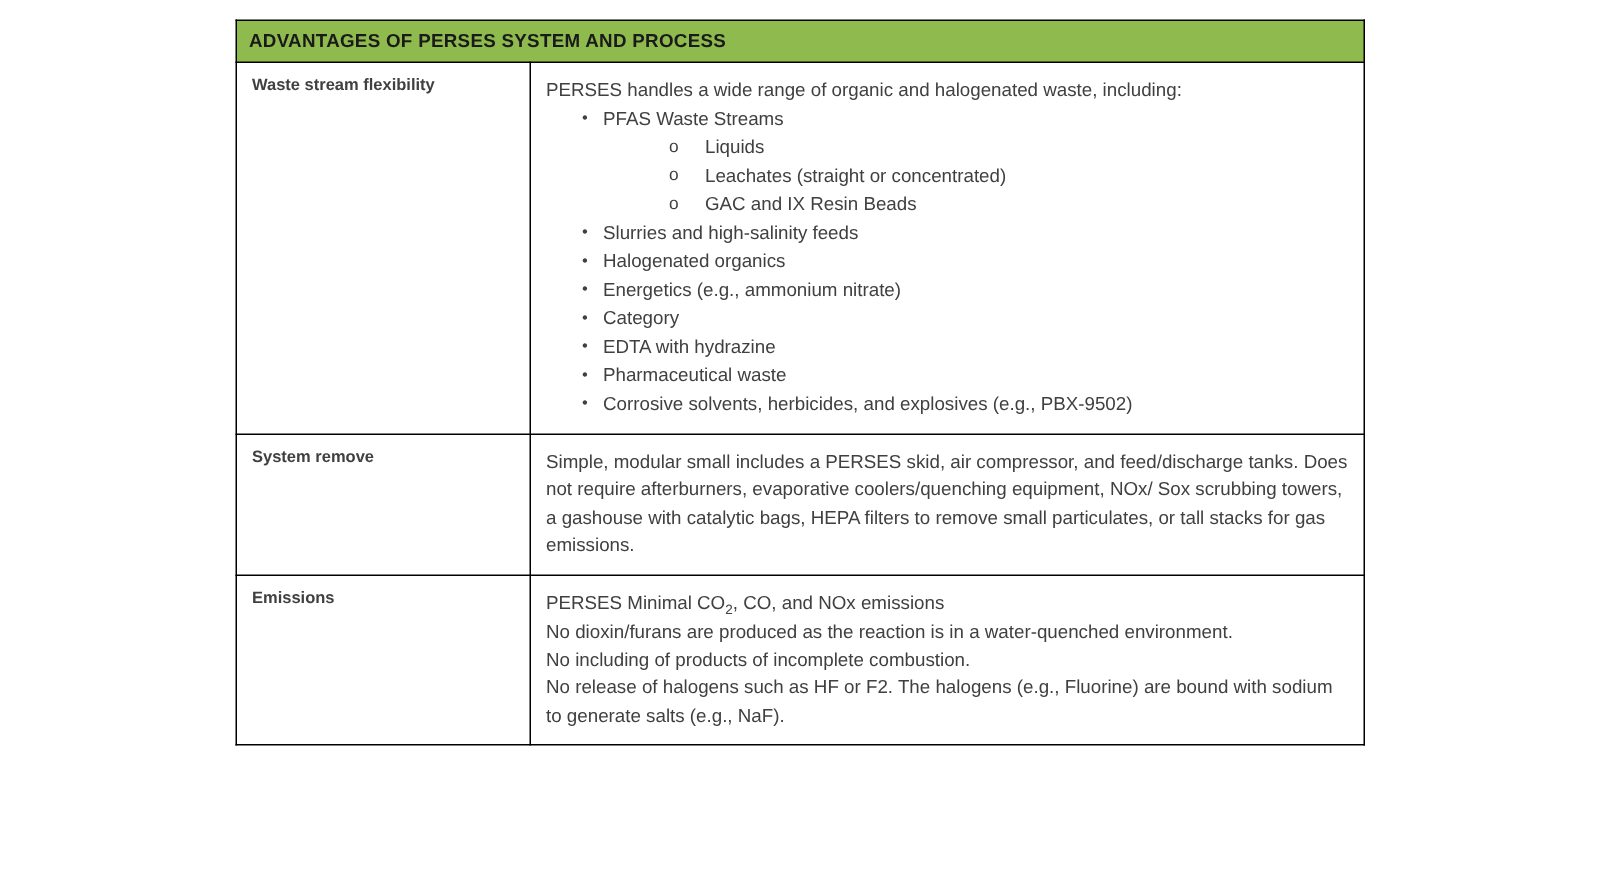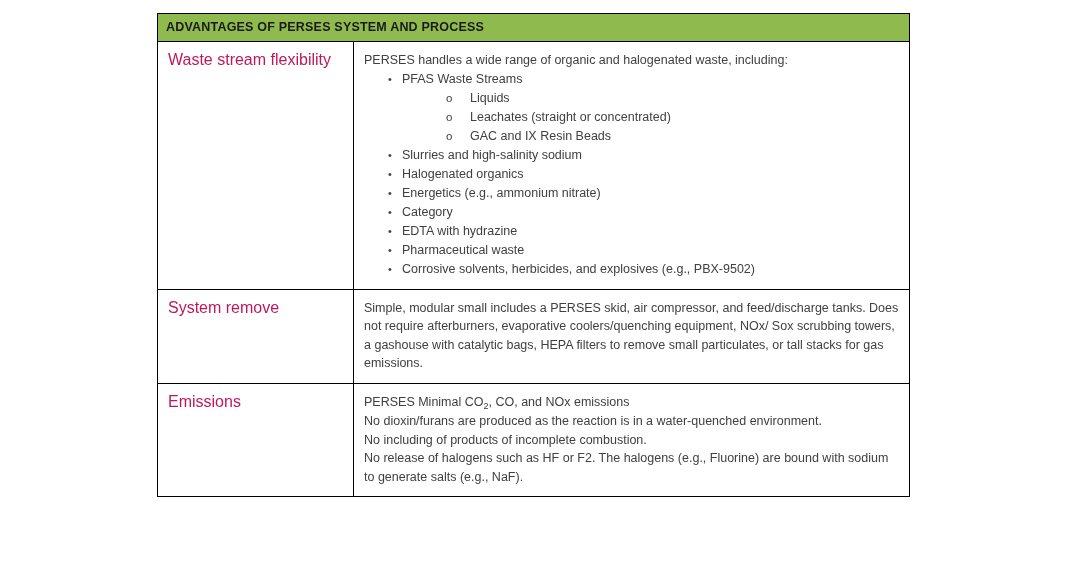--- a/index.html
+++ b/index.html
@@ -46,23 +46,23 @@
     letter-spacing: 0.2px;
   }
   .hdr-cell {
     background: #c6d99a;
     font-weight: bold;
     font-size: 12.5px;
     color: #1a1a1a;
     padding: 6px 8px 7px 10px !important;
   }
   .cat-cell {
-    font-weight: normal;
-    font-size: 16px;
-    color: #be185d;
+    font-weight: bold;
+    font-size: 11px;
+    color: #404040;
     padding: 9px 8px 10px 10px !important;
     width: 182px;
   }
   .body-cell {
     font-size: 12.5px;
     color: #404040;
     padding: 9px 8px 10px 10px !important;
     line-height: 18.5px;
   }
   .line {
@@ -150,21 +150,21 @@
                     <span>Leachates (straight or concentrated)</span>
                   </li>
                   <li>
                     <span class="o">o</span>
                     <span>GAC and IX Resin Beads</span>
                   </li>
                 </ul>
               </li>
               <li>
                 <span class="b">•</span>
-                <span>Slurries and high-salinity sodium</span>
+                <span>Slurries and high-salinity feeds</span>
               </li>
               <li>
                 <span class="b">•</span>
                 <span>Halogenated organics</span>
               </li>
               <li>
                 <span class="b">•</span>
                 <span>Energetics (e.g., ammonium nitrate)</span>
               </li>
               <li>

